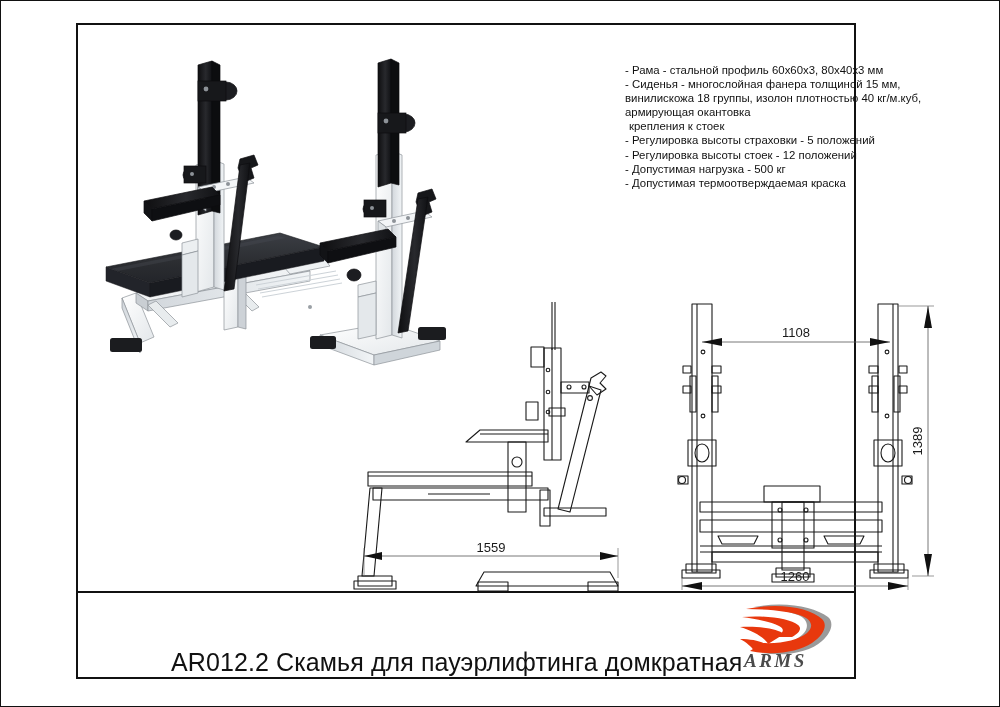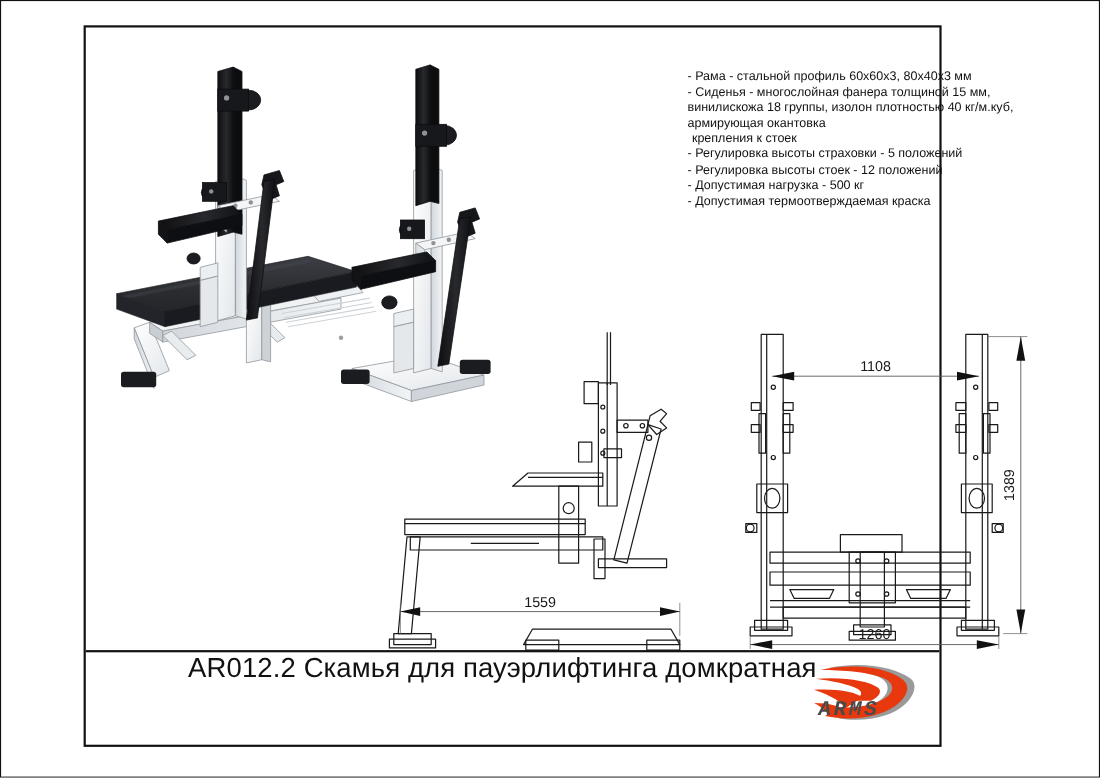--- a/index.html
+++ b/index.html
@@ -34,44 +34,44 @@
   }
 
   
   #titleblock {
     position: absolute;
     left: 0; bottom: 0;
     width: 100%; height: 86px;
     box-sizing: border-box;
     border-top: 2.5px solid #111;
     display: flex;
-    align-items: flex-start;
+    align-items: flex-end;
   }
   #title-text {
     margin-left: 93px;
     font-size: 25px;
     letter-spacing: 0.1px;
     color: #111;
     white-space: nowrap;
     font-family: "Liberation Sans", sans-serif;
   }
   #logo-wrap {
     position: absolute;
     right: 14px; top: 6px;
     width: 112px; height: 74px;
   }
   #logo-name {
     position: absolute;
-    left: 16px; bottom: 17px;
+    left: 16px; bottom: 1px;
     font-size: 19px;
     font-weight: bold;
     font-style: italic;
     letter-spacing: 2.5px;
     color: #4a4a4a;
-    font-family: Liberation Mono, monospace;
+    font-family: Liberation Serif, serif;
   }
 
   
   #specs {
     position: absolute;
     left: 547px; top: 38px;
     width: 300px;
     font-size: 11.4px;
     line-height: 14.1px;
     color: #111;

